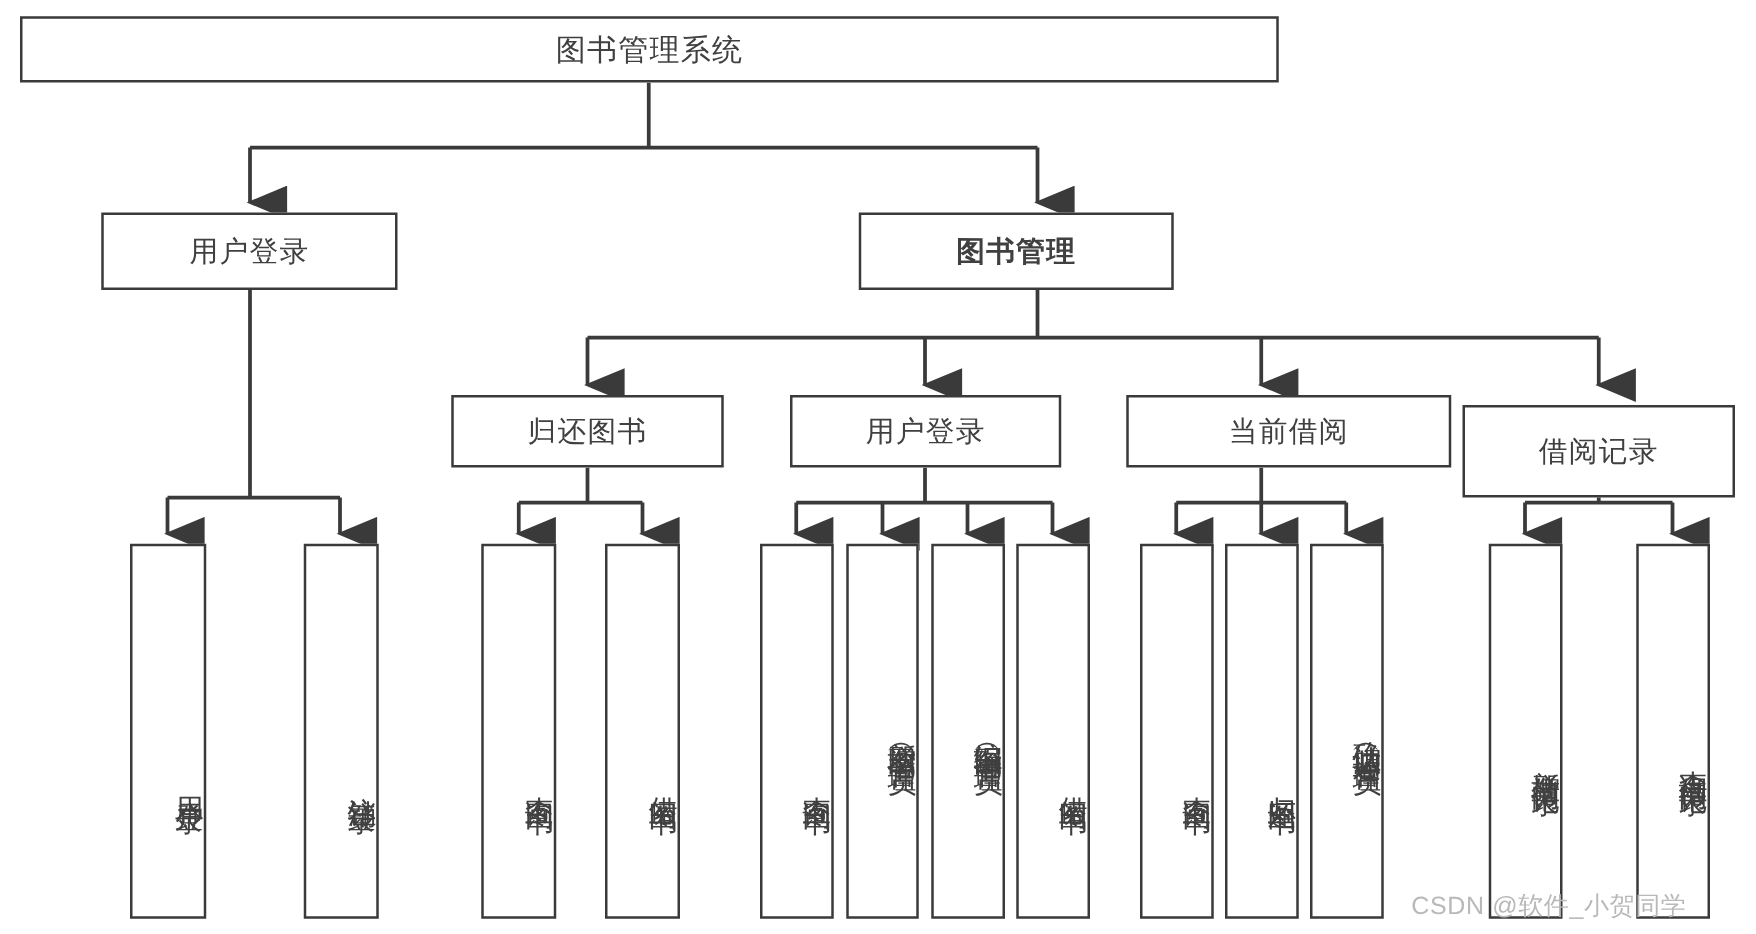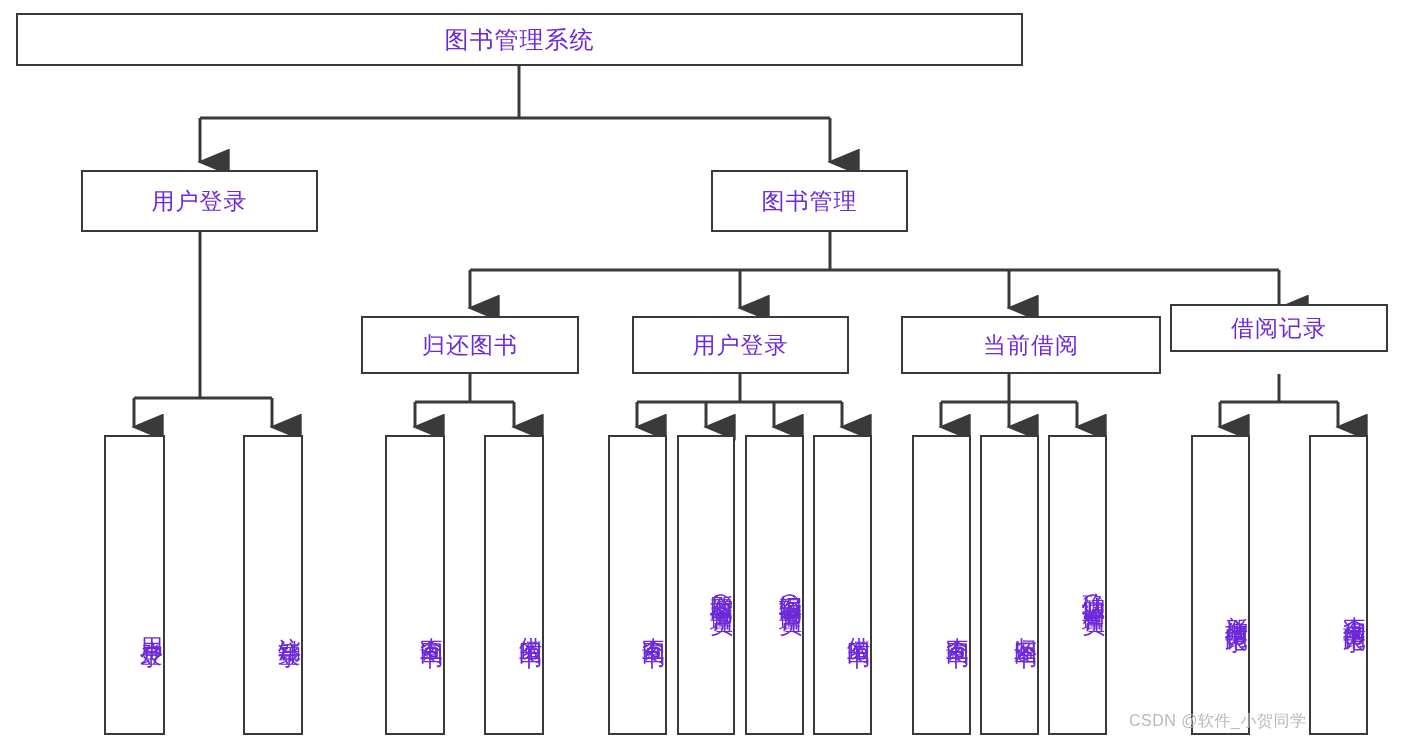--- a/index.html
+++ b/index.html
@@ -13,39 +13,39 @@
   svg#wires{position:absolute;left:0;top:0;width:1405px;height:747px;}
 
   .node{
     position:absolute;
     box-sizing:border-box;
     background:#ffffff;
     border:2.5px solid #3a3a3a;
     display:flex;
     align-items:center;
     justify-content:center;
-    color:#6d28d9;
+    color:#404040;
   }
   .node.horiz{font-size:23px;letter-spacing:1px;}
   .node.root{font-size:24px;letter-spacing:1px;}
   .node.leaf{
     writing-mode:vertical-rl;
     text-orientation:upright;
     font-size:23px;
     letter-spacing:3px;
     align-items:flex-start;
     justify-content:center;
     padding-top:14px;
     line-height:1;
   }
   .node.leaf.tall-text{padding-top:6px;}
   .watermark{
     position:absolute;
     left:1129px;top:711px;
-    font-size:16px;
+    font-size:20px;
     color:#b9b9b9;
     letter-spacing:0.5px;
     white-space:nowrap;
     pointer-events:none;
   }
 </style>
 </head>
 <body>
 
 <div id="canvas">
@@ -96,26 +96,26 @@
       <path d="M1279,374 L1279,402"></path>
       <path d="M1220,402 L1338,402"></path>
       <path d="M1220,402 L1220,427" marker-end="url(#arrow)"></path>
       <path d="M1338,402 L1338,427" marker-end="url(#arrow)"></path>
     </g>
   </svg>
 
   <div class="node root" style="left:16px;top:13px;width:1007px;height:53px;">图书管理系统</div>
 
   <div class="node horiz" style="left:81px;top:170px;width:237px;height:62px;">用户登录</div>
-  <div class="node horiz" style="left:711px;top:170px;width:197px;height:62px;">图书管理</div>
+  <div class="node horiz" style="left:687px;top:170px;width:252px;height:62px;font-weight:bold;">图书管理</div>
 
   <div class="node horiz" style="left:361px;top:316px;width:218px;height:58px;">归还图书</div>
   <div class="node horiz" style="left:632px;top:316px;width:217px;height:58px;">用户登录</div>
   <div class="node horiz" style="left:901px;top:316px;width:260px;height:58px;">当前借阅</div>
-  <div class="node horiz" style="left:1170px;top:304px;width:218px;height:48px;font-family:Liberation Mono, monospace;">借阅记录</div>
+  <div class="node horiz" style="left:1170px;top:324px;width:218px;height:74px;font-family:Liberation Mono, monospace;">借阅记录</div>
 
   <div class="node leaf" style="left:104px;top:435px;width:61px;height:300px;padding-top:80px;">用户登录</div>
   <div class="node leaf" style="left:243px;top:435px;width:60px;height:300px;padding-top:80px;">注销登录</div>
 
   <div class="node leaf" style="left:385px;top:435px;width:60px;height:300px;padding-top:80px;">查询图书</div>
   <div class="node leaf" style="left:484px;top:435px;width:60px;height:300px;padding-top:80px;">借阅图书</div>
 
   <div class="node leaf" style="left:608px;top:435px;width:59px;height:300px;padding-top:80px;">查询图书</div>
   <div class="node leaf tall-text" style="left:677px;top:435px;width:58px;height:300px;">新增图书（管理员）</div>
   <div class="node leaf tall-text" style="left:745px;top:435px;width:59px;height:300px;">编辑图书（管理员）</div>

